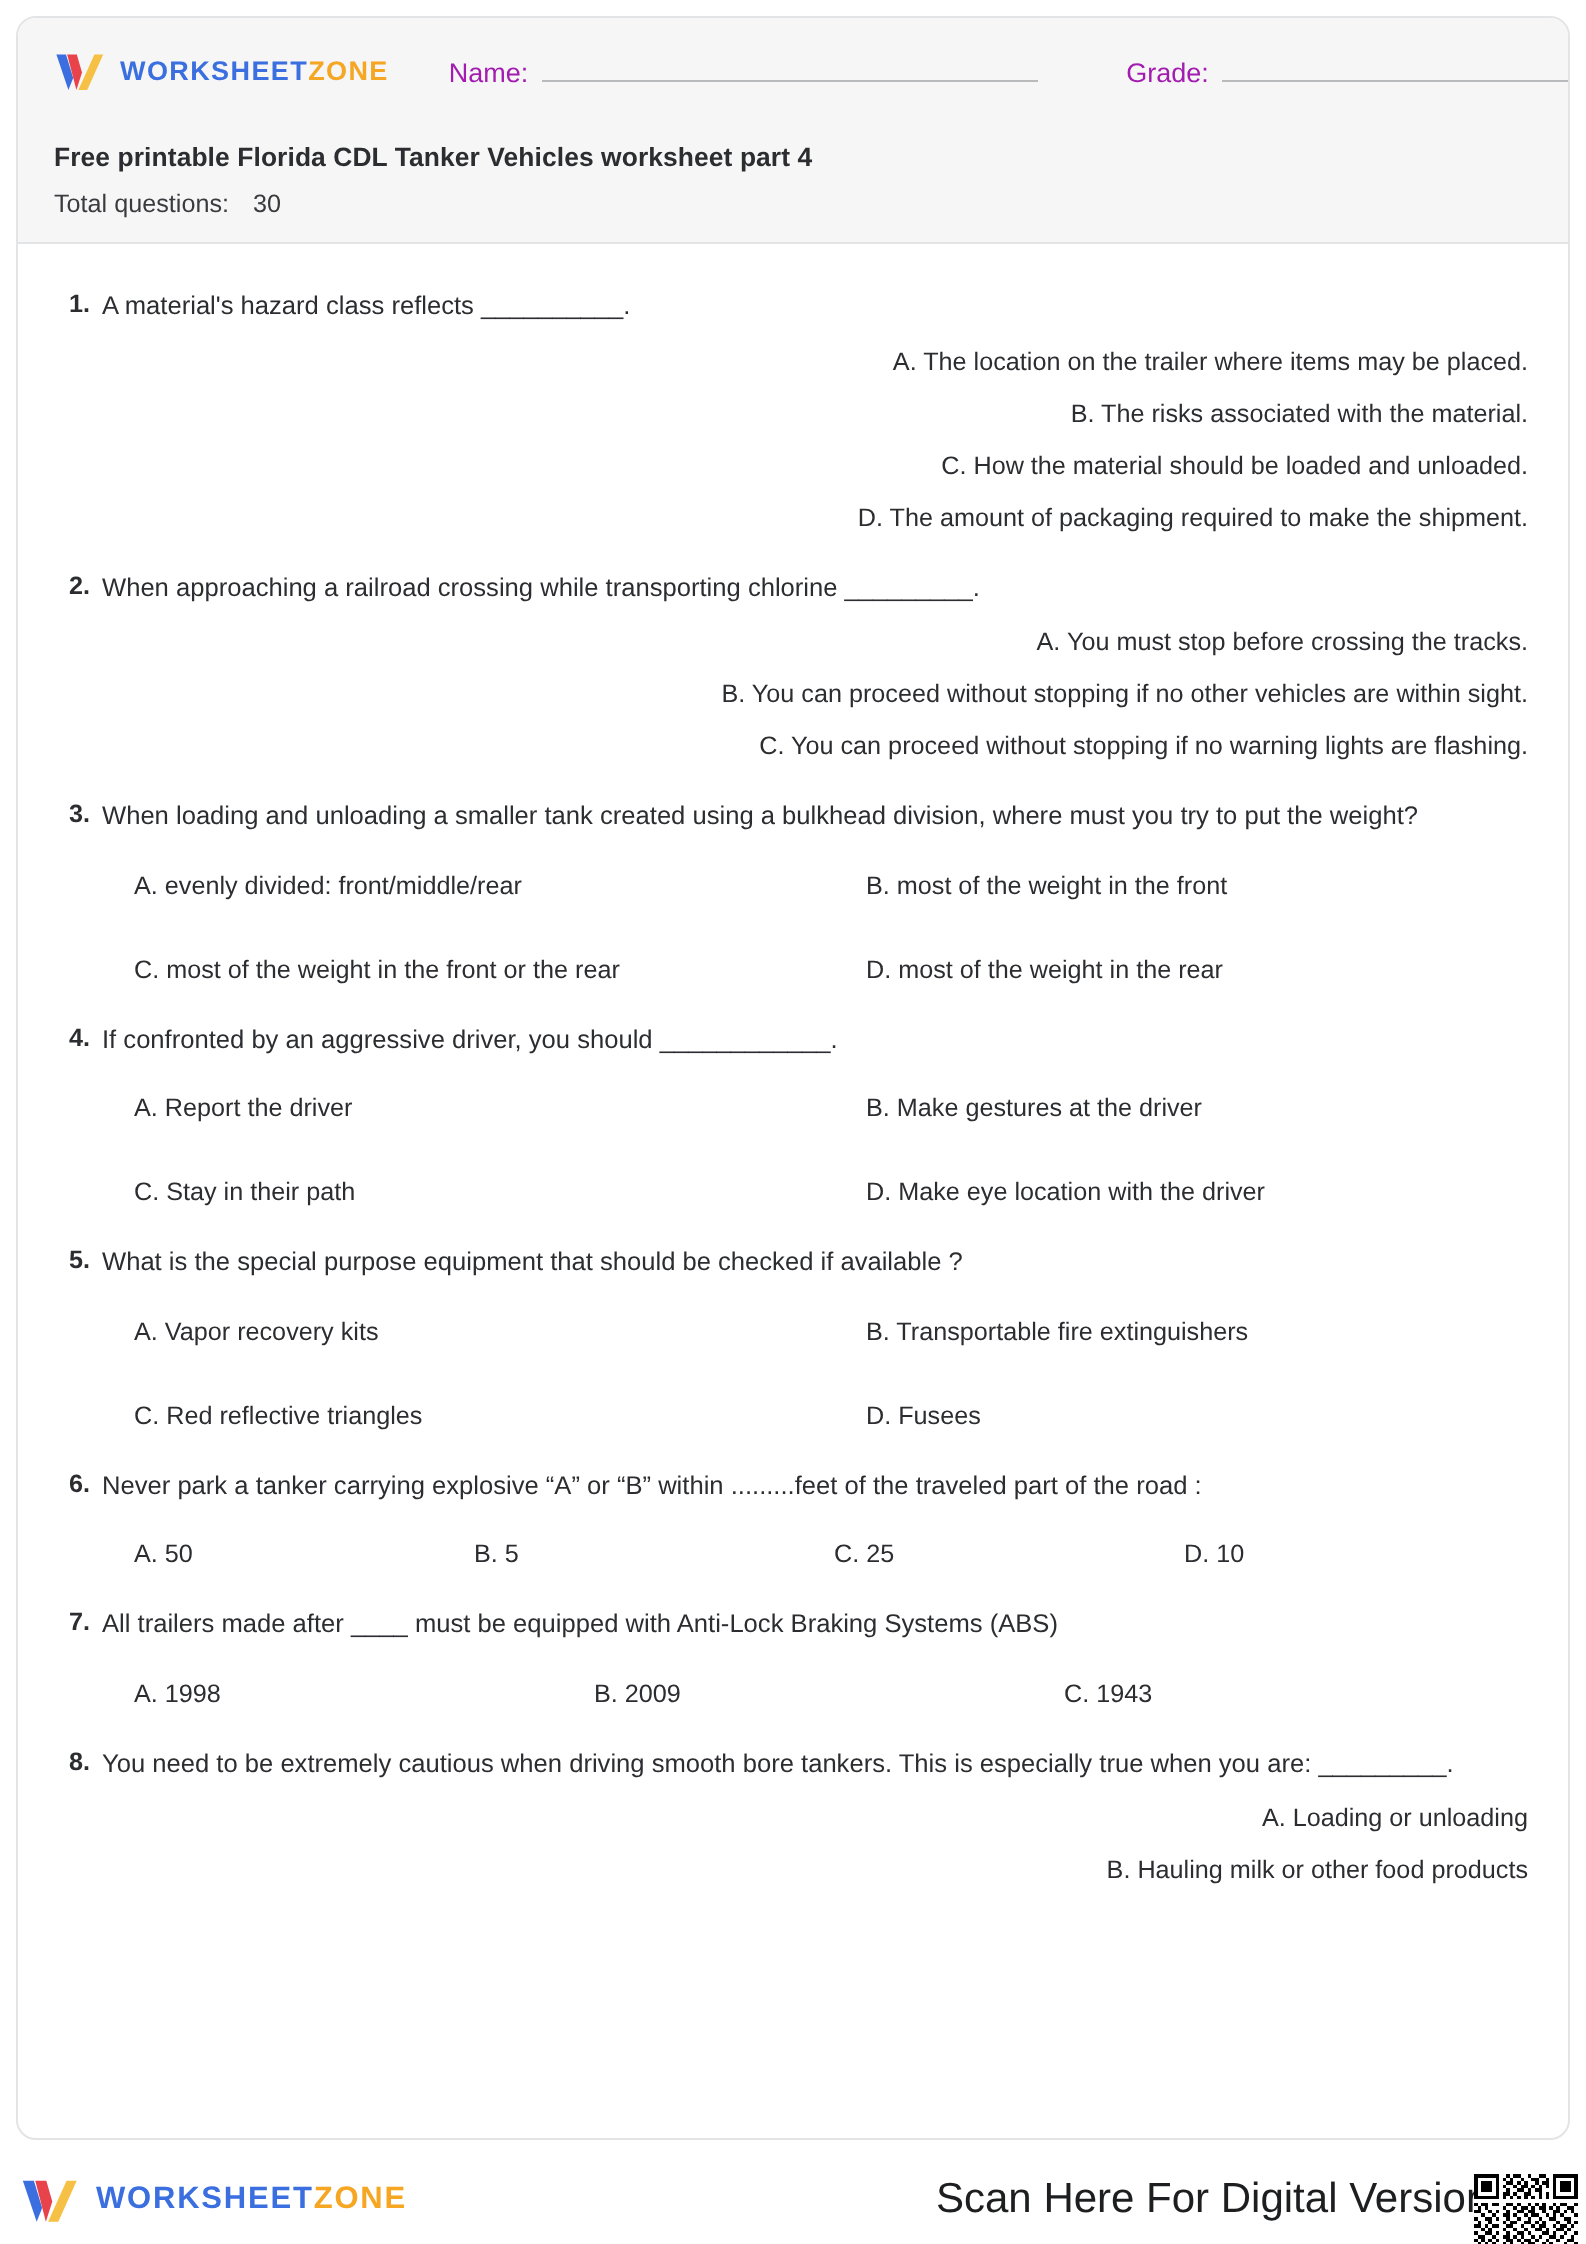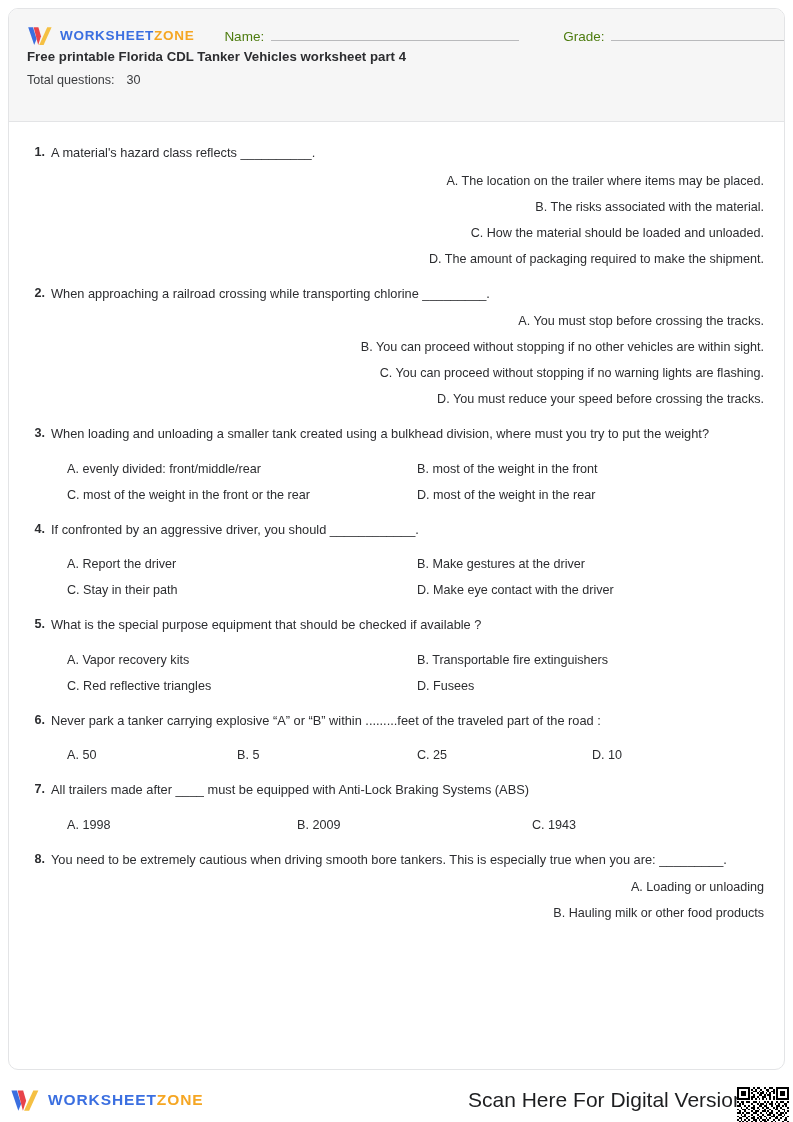--- a/index.html
+++ b/index.html
@@ -72,36 +72,37 @@
     width: 1px;
     height: 18px;
     background: #d3d4d6;
     margin: 0 16px 0 14px;
   }
 
   .field {
     display: flex;
     align-items: baseline;
     font-size: 13.5px;
-    color: #4d7c0f;
+    color: #a21caf;
     justify-content: center;
   }
   .field-label { white-space: nowrap; }
   .field-rule {
     display: inline-block;
     border-bottom: 1px solid #b9babc;
     height: 12px;
     margin-left: 7px;
   }
   .rule-name { width: 248px; }
   .rule-grade { width: 182px; }
 
   .field-grade { margin-left: 44px; }
 
   .sheet-title {
+    margin-top: 22px;
     font-size: 13.2px;
     font-weight: bold;
     color: #2c2d30;
     letter-spacing: 0.05px;
   }
   .sheet-sub {
     margin-top: 9px;
     font-size: 12.6px;
     color: #3a3b3e;
   }
@@ -148,20 +149,21 @@
   
   .options.cols1 .option { padding-left: 16px; text-align: right; }
 
   
   .options.cols2 {
     display: grid;
     grid-template-columns: 350px 1fr;
     column-gap: 0px;
     row-gap: 0px;
     padding-left: 16px;
+    gap: 16px;
   }
 
   
   .options.cols3 {
     display: grid;
     grid-template-columns: 230px 235px 1fr;
     padding-left: 16px;
   }
 
   
@@ -264,21 +266,20 @@
           </div>
         </div>
         <div class="question">
           <div class="q-num">2.</div>
           <div class="q-body">
             <div class="q-text">When approaching a railroad crossing while transporting chlorine _________.</div>
             <div class="options cols1">
               <div class="option">A. You must stop before crossing the tracks.</div>
               <div class="option">B. You can proceed without stopping if no other vehicles are within sight.</div>
               <div class="option">C. You can proceed without stopping if no warning lights are flashing.</div>
-              <div class="option">D. You must reduce your speed before crossing the tracks.</div>
             </div>
           </div>
         </div>
         <div class="question">
           <div class="q-num">3.</div>
           <div class="q-body">
             <div class="q-text">When loading and unloading a smaller tank created using a bulkhead division, where must you try to put the weight?</div>
             <div class="options cols2">
               <div class="option">A. evenly divided: front/middle/rear</div>
               <div class="option">B. most of the weight in the front</div>
@@ -288,21 +289,21 @@
           </div>
         </div>
         <div class="question">
           <div class="q-num">4.</div>
           <div class="q-body">
             <div class="q-text">If confronted by an aggressive driver, you should ____________.</div>
             <div class="options cols2">
               <div class="option">A. Report the driver</div>
               <div class="option">B. Make gestures at the driver</div>
               <div class="option">C. Stay in their path</div>
-              <div class="option">D. Make eye contact with the driver</div>
+              <div class="option">D. Make eye location with the driver</div>
             </div>
           </div>
         </div>
         <div class="question">
           <div class="q-num">5.</div>
           <div class="q-body">
             <div class="q-text">What is the special purpose equipment that should be checked if available ?</div>
             <div class="options cols2">
               <div class="option">A. Vapor recovery kits</div>
               <div class="option">B. Transportable fire extinguishers</div>

